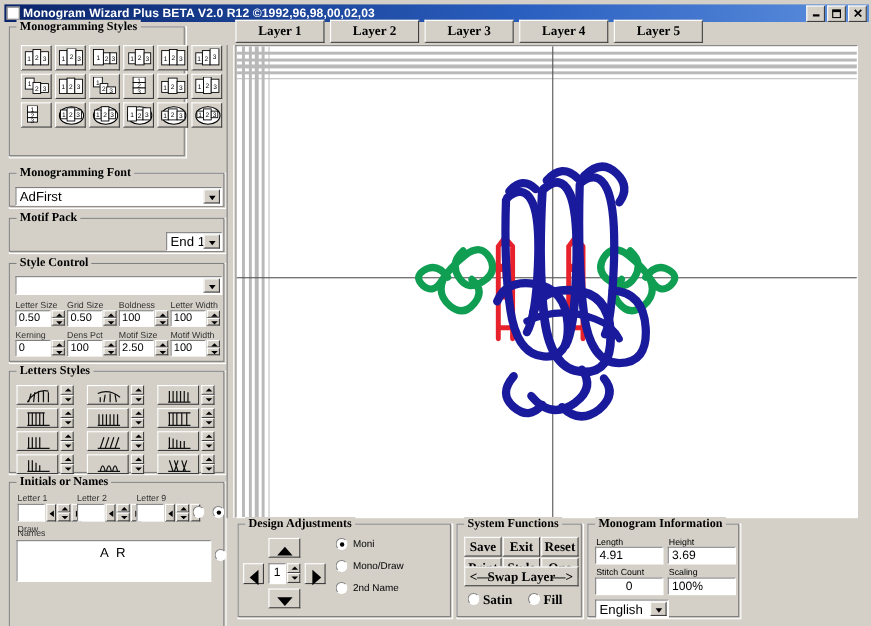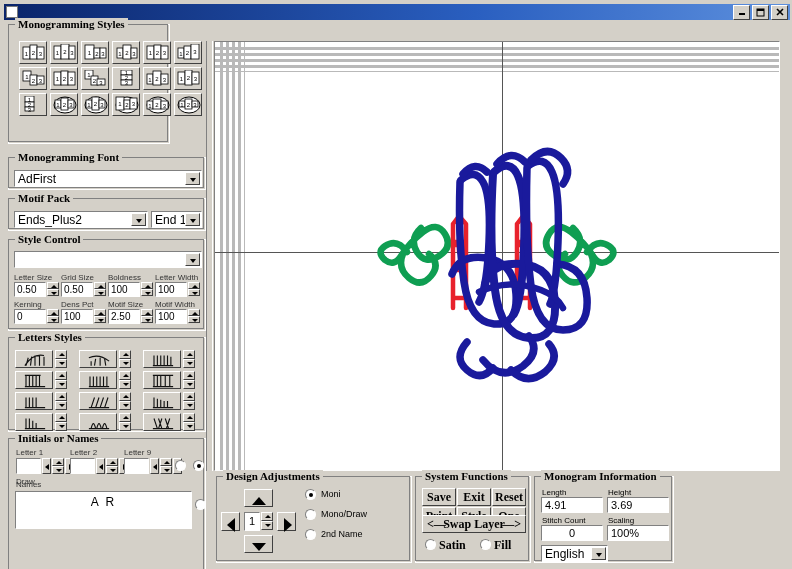--- a/index.html
+++ b/index.html
@@ -144,20 +144,21 @@
   .infobox.ctr span{left:0;width:100%;text-align:center;}
   .sw{position:absolute;width:16px;height:21px;border:1px solid #000;box-sizing:border-box;}
 </style>
 </head>
 <body>
 
 <div class="app">
 
   <div class="titlebar">
     <div class="tb-icon"></div>
+    <div class="tb-title">Monogram Wizard Plus BETA V2.0 R12 ©1992,96,98,00,02,03</div>
     <div class="tb-btns">
       <div class="tb-btn">
         <svg width="8" height="8">
             <rect x="1" y="5" width="6" height="2" fill="#000"></rect>
           </svg>
       </div>
       <div class="tb-btn">
         <svg width="9" height="9">
             <rect x="1" y="1" width="7" height="7" fill="none" stroke="#000" stroke-width="1"></rect>
             <rect x="1" y="1" width="7" height="2" fill="#000"></rect>
@@ -312,24 +313,20 @@
     <div class="group" style="left:4px;top:137px;width:198px;height:33px;">
       <div class="glabel">Monogramming Font</div>
       <div class="in combo" style="position:absolute;left:5px;top:12px;width:188px;">
         <span class="ctext">AdFirst</span>
         <span class="arrow"></span>
       </div>
     </div>
 
     <div class="group" style="left:4px;top:178px;width:198px;height:33px;">
       <div class="glabel">Motif Pack</div>
-      <div class="in combo" style="position:absolute;left:5px;top:12px;width:134px;">
-        <span class="ctext">Ends_Plus2</span>
-        <span class="arrow"></span>
-      </div>
       <div class="in combo" style="position:absolute;left:142px;top:12px;width:51px;">
         <span class="ctext">End  12</span>
         <span class="arrow"></span>
       </div>
     </div>
 
     <div class="group" style="left:4px;top:219px;width:198px;height:92px;">
       <div class="glabel">Style Control</div>
       <div class="in combo" style="position:absolute;left:5px;top:11px;width:188px;">
         <span class="ctext"></span>
@@ -529,20 +526,27 @@
       <div class="fieldlab" style="left:7px;top:41px;">Names</div>
       <div class="in" style="position:absolute;left:6px;top:52px;width:177px;height:38px;">
         <div style="text-align:center;font-size:12px;padding-top:3px;letter-spacing:2px;">A R</div>
       </div>
       <div class="radio" style="left:186px;top:60px;"></div>
     </div>
   </div>
 
   <div class="vsb"></div>
 
+  <div class="tabs" id="layertabs">
+      <div class="tab">Layer 1</div>
+      <div class="tab">Layer 2</div>
+      <div class="tab">Layer 3</div>
+      <div class="tab">Layer 4</div>
+      <div class="tab">Layer 5</div>
+    </div>
 
   <div class="canvaswrap">
     <div class="grid"></div>
     <div class="axisv"></div>
     <div class="axish"></div>
 
     <svg width="566" height="430" viewBox="0 0 566 430" style="position:absolute;left:0;top:0;">
       <g id="mono-art" fill="none" stroke-linecap="round" stroke-linejoin="round">
           <path d="M192,210 q-10,-14 -22,-6 q-9,6 0,14 q9,7 16,-4 q8,-13 22,-24 q14,-11 22,2 q8,13 -6,22 q-14,9 -22,-4 q-8,-13 4,-24 M188,212 q-6,14 6,24 q12,10 22,-2 q10,-12 -2,-22" stroke="#0f9e52" stroke-width="6.5" fill="none" stroke-linecap="round" stroke-linejoin="round"></path>
           <path d="M372,210 q10,-14 22,-6 q9,6 0,14 q-9,7 -16,-4 q-8,-13 -22,-24 q-14,-11 -22,2 q-8,13 6,22 q14,9 22,-4 q8,-13 -4,-24 M376,212 q6,14 -6,24 q-12,10 -22,-2 q-10,-12 2,-22" stroke="#0f9e52" stroke-width="6.5" fill="none" stroke-linecap="round" stroke-linejoin="round"></path>

